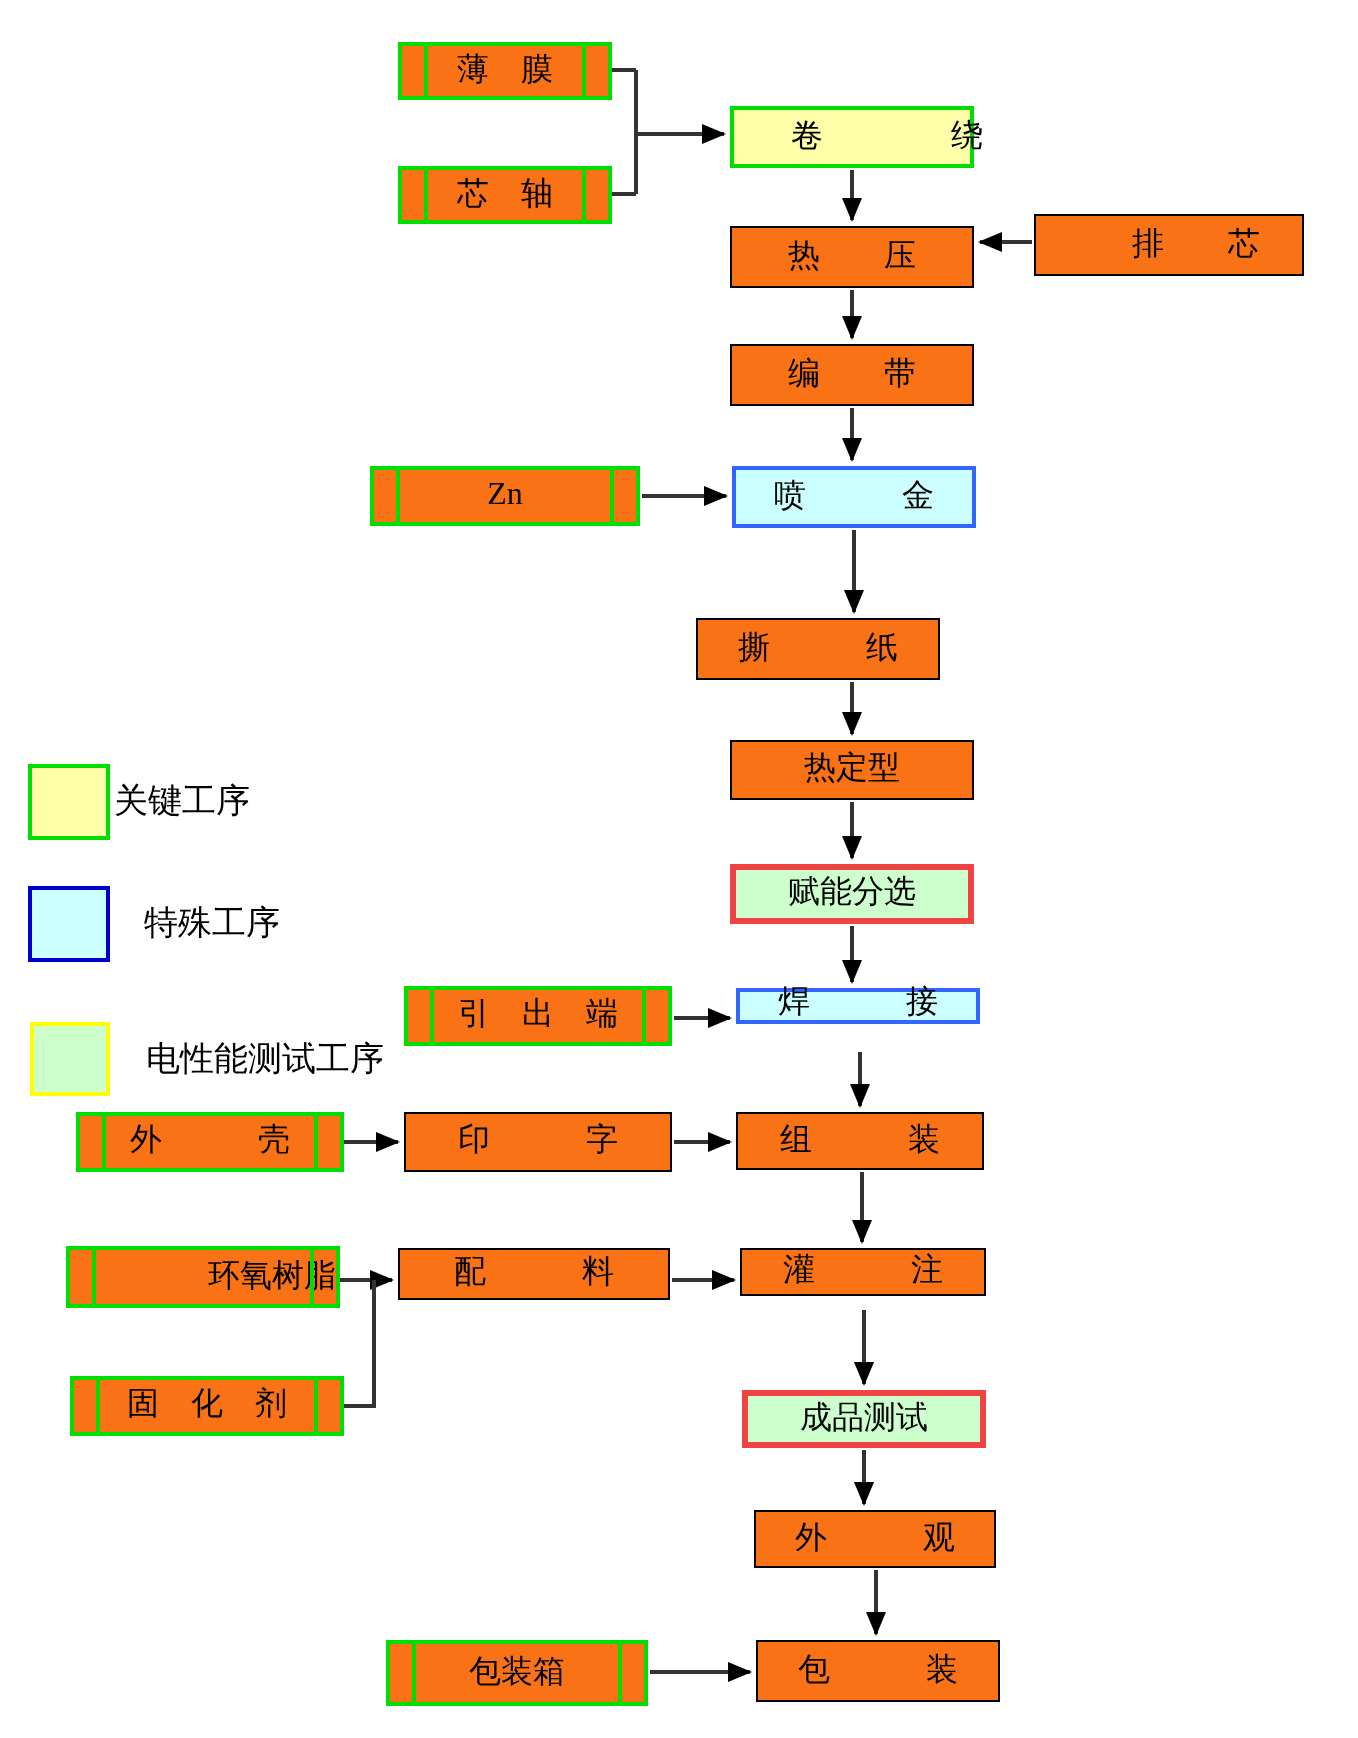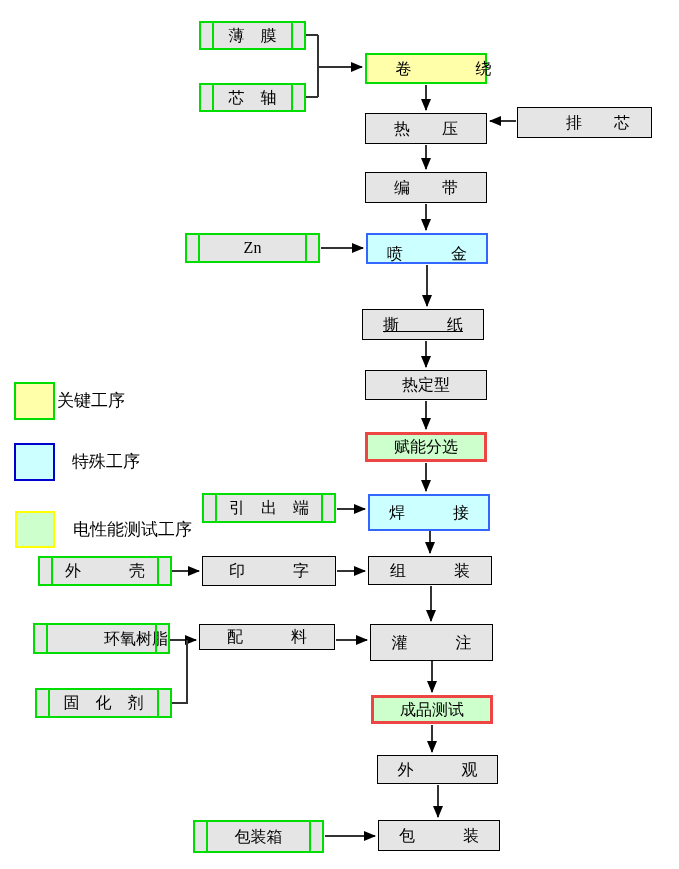--- a/index.html
+++ b/index.html
@@ -19,21 +19,21 @@
     pointer-events: none;
   }
   .node {
     position: absolute;
     box-sizing: border-box;
     display: flex;
     align-items: center;
     justify-content: center;
     font-size: 16px;
     color: #000000;
-    background: #e5e5e5;
+    background: #f97316;
     white-space: pre;
     line-height: 1;
   }
   .node.process { border: 1px solid #000000; }
   .node.input   { border: 2px solid var(--green, #00dd00); }
   .node.key     { border: 2px solid var(--green, #00dd00); background: var(--yellow-fill, #ffffaa); padding-left: 35px; }
   .node.special { border: 2px solid var(--blue, #3366ff); background: var(--cyan-fill, #ccffff); }
   .node.test    { border: 3px solid #ef4444; background: var(--green-fill, #ccffcc); }
   .strut {
     position: absolute;
@@ -107,30 +107,30 @@
     <div class="legend-label" style="left: 73px; top: 520px;">电性能测试工序</div>
   </div>
 
 <div class="node input" style="left: 199px; top: 21px; width: 107px; height: 29px;"><span class="strut strut-l"></span><span class="strut strut-r"></span><span>薄　膜</span></div>
     <div class="node input" style="left: 199px; top: 83px; width: 107px; height: 29px;"><span class="strut strut-l"></span><span class="strut strut-r"></span><span>芯　轴</span></div>
     <div class="node key" style="left: 365px; top: 53px; width: 122px; height: 31px;"><span>卷　　　　绕</span></div>
     <div class="node process" style="left: 365px; top: 113px; width: 122px; height: 31px;"><span>热　　压</span></div>
     <div class="node process" style="left: 517px; top: 107px; width: 135px; height: 31px; padding-left: 27px;"><span>排　　芯</span></div>
     <div class="node process" style="left: 365px; top: 172px; width: 122px; height: 31px;"><span>编　　带</span></div>
     <div class="node input" style="left: 185px; top: 233px; width: 135px; height: 30px;"><span class="strut strut-l"></span><span class="strut strut-r"></span><span>Zn</span></div>
-    <div class="node special" style="left: 366px; top: 233px; width: 122px; height: 31px; align-items: flex-end;"><span>喷　　　金</span></div>
-    <div class="node process" style="left: 362px; top: 309px; width: 122px; height: 31px; text-decoration: underline;"><span>撕　　　纸</span></div>
+    <div class="node special" style="left: 366px; top: 233px; width: 122px; height: 31px;"><span>喷　　　金</span></div>
+    <div class="node process" style="left: 348px; top: 309px; width: 122px; height: 31px;"><span>撕　　　纸</span></div>
     <div class="node process" style="left: 365px; top: 370px; width: 122px; height: 30px;"><span>热定型</span></div>
     <div class="node test" style="left: 365px; top: 432px; width: 122px; height: 30px;"><span>赋能分选</span></div>
-    <div class="node special" style="left: 368px; top: 494px; width: 122px; height: 37px;"><span>焊　　　接</span></div>
+    <div class="node special" style="left: 368px; top: 494px; width: 122px; height: 18px; align-items: flex-end;"><span>焊　　　接</span></div>
     <div class="node input" style="left: 202px; top: 493px; width: 134px; height: 30px;"><span class="strut strut-l"></span><span class="strut strut-r"></span><span>引　出　端</span></div>
     <div class="node input" style="left: 38px; top: 556px; width: 134px; height: 30px;"><span class="strut strut-l"></span><span class="strut strut-r"></span><span>外　　　壳</span></div>
     <div class="node process" style="left: 202px; top: 556px; width: 134px; height: 30px;"><span>印　　　字</span></div>
     <div class="node process" style="left: 368px; top: 556px; width: 124px; height: 29px;"><span>组　　　装</span></div>
     <div class="node input" style="left: 33px; top: 623px; width: 137px; height: 31px; justify-content: flex-end;"><span class="strut strut-l"></span><span class="strut strut-r"></span><span>环氧树脂</span></div>
     <div class="node process" style="left: 199px; top: 624px; width: 136px; height: 26px;"><span>配　　　料</span></div>
-    <div class="node process" style="left: 370px; top: 624px; width: 123px; height: 37px;"><span>灌　　　注</span></div>
+    <div class="node process" style="left: 370px; top: 624px; width: 123px; height: 24px;"><span>灌　　　注</span></div>
     <div class="node input" style="left: 35px; top: 688px; width: 137px; height: 30px;"><span class="strut strut-l"></span><span class="strut strut-r"></span><span>固　化　剂</span></div>
     <div class="node test" style="left: 371px; top: 695px; width: 122px; height: 29px;"><span>成品测试</span></div>
     <div class="node process" style="left: 377px; top: 755px; width: 121px; height: 29px;"><span>外　　　观</span></div>
     <div class="node input" style="left: 193px; top: 820px; width: 131px; height: 33px;"><span class="strut strut-l"></span><span class="strut strut-r"></span><span>包装箱</span></div>
     <div class="node process" style="left: 378px; top: 820px; width: 122px; height: 31px;"><span>包　　　装</span></div>
   </div>
 
 </body></html>

